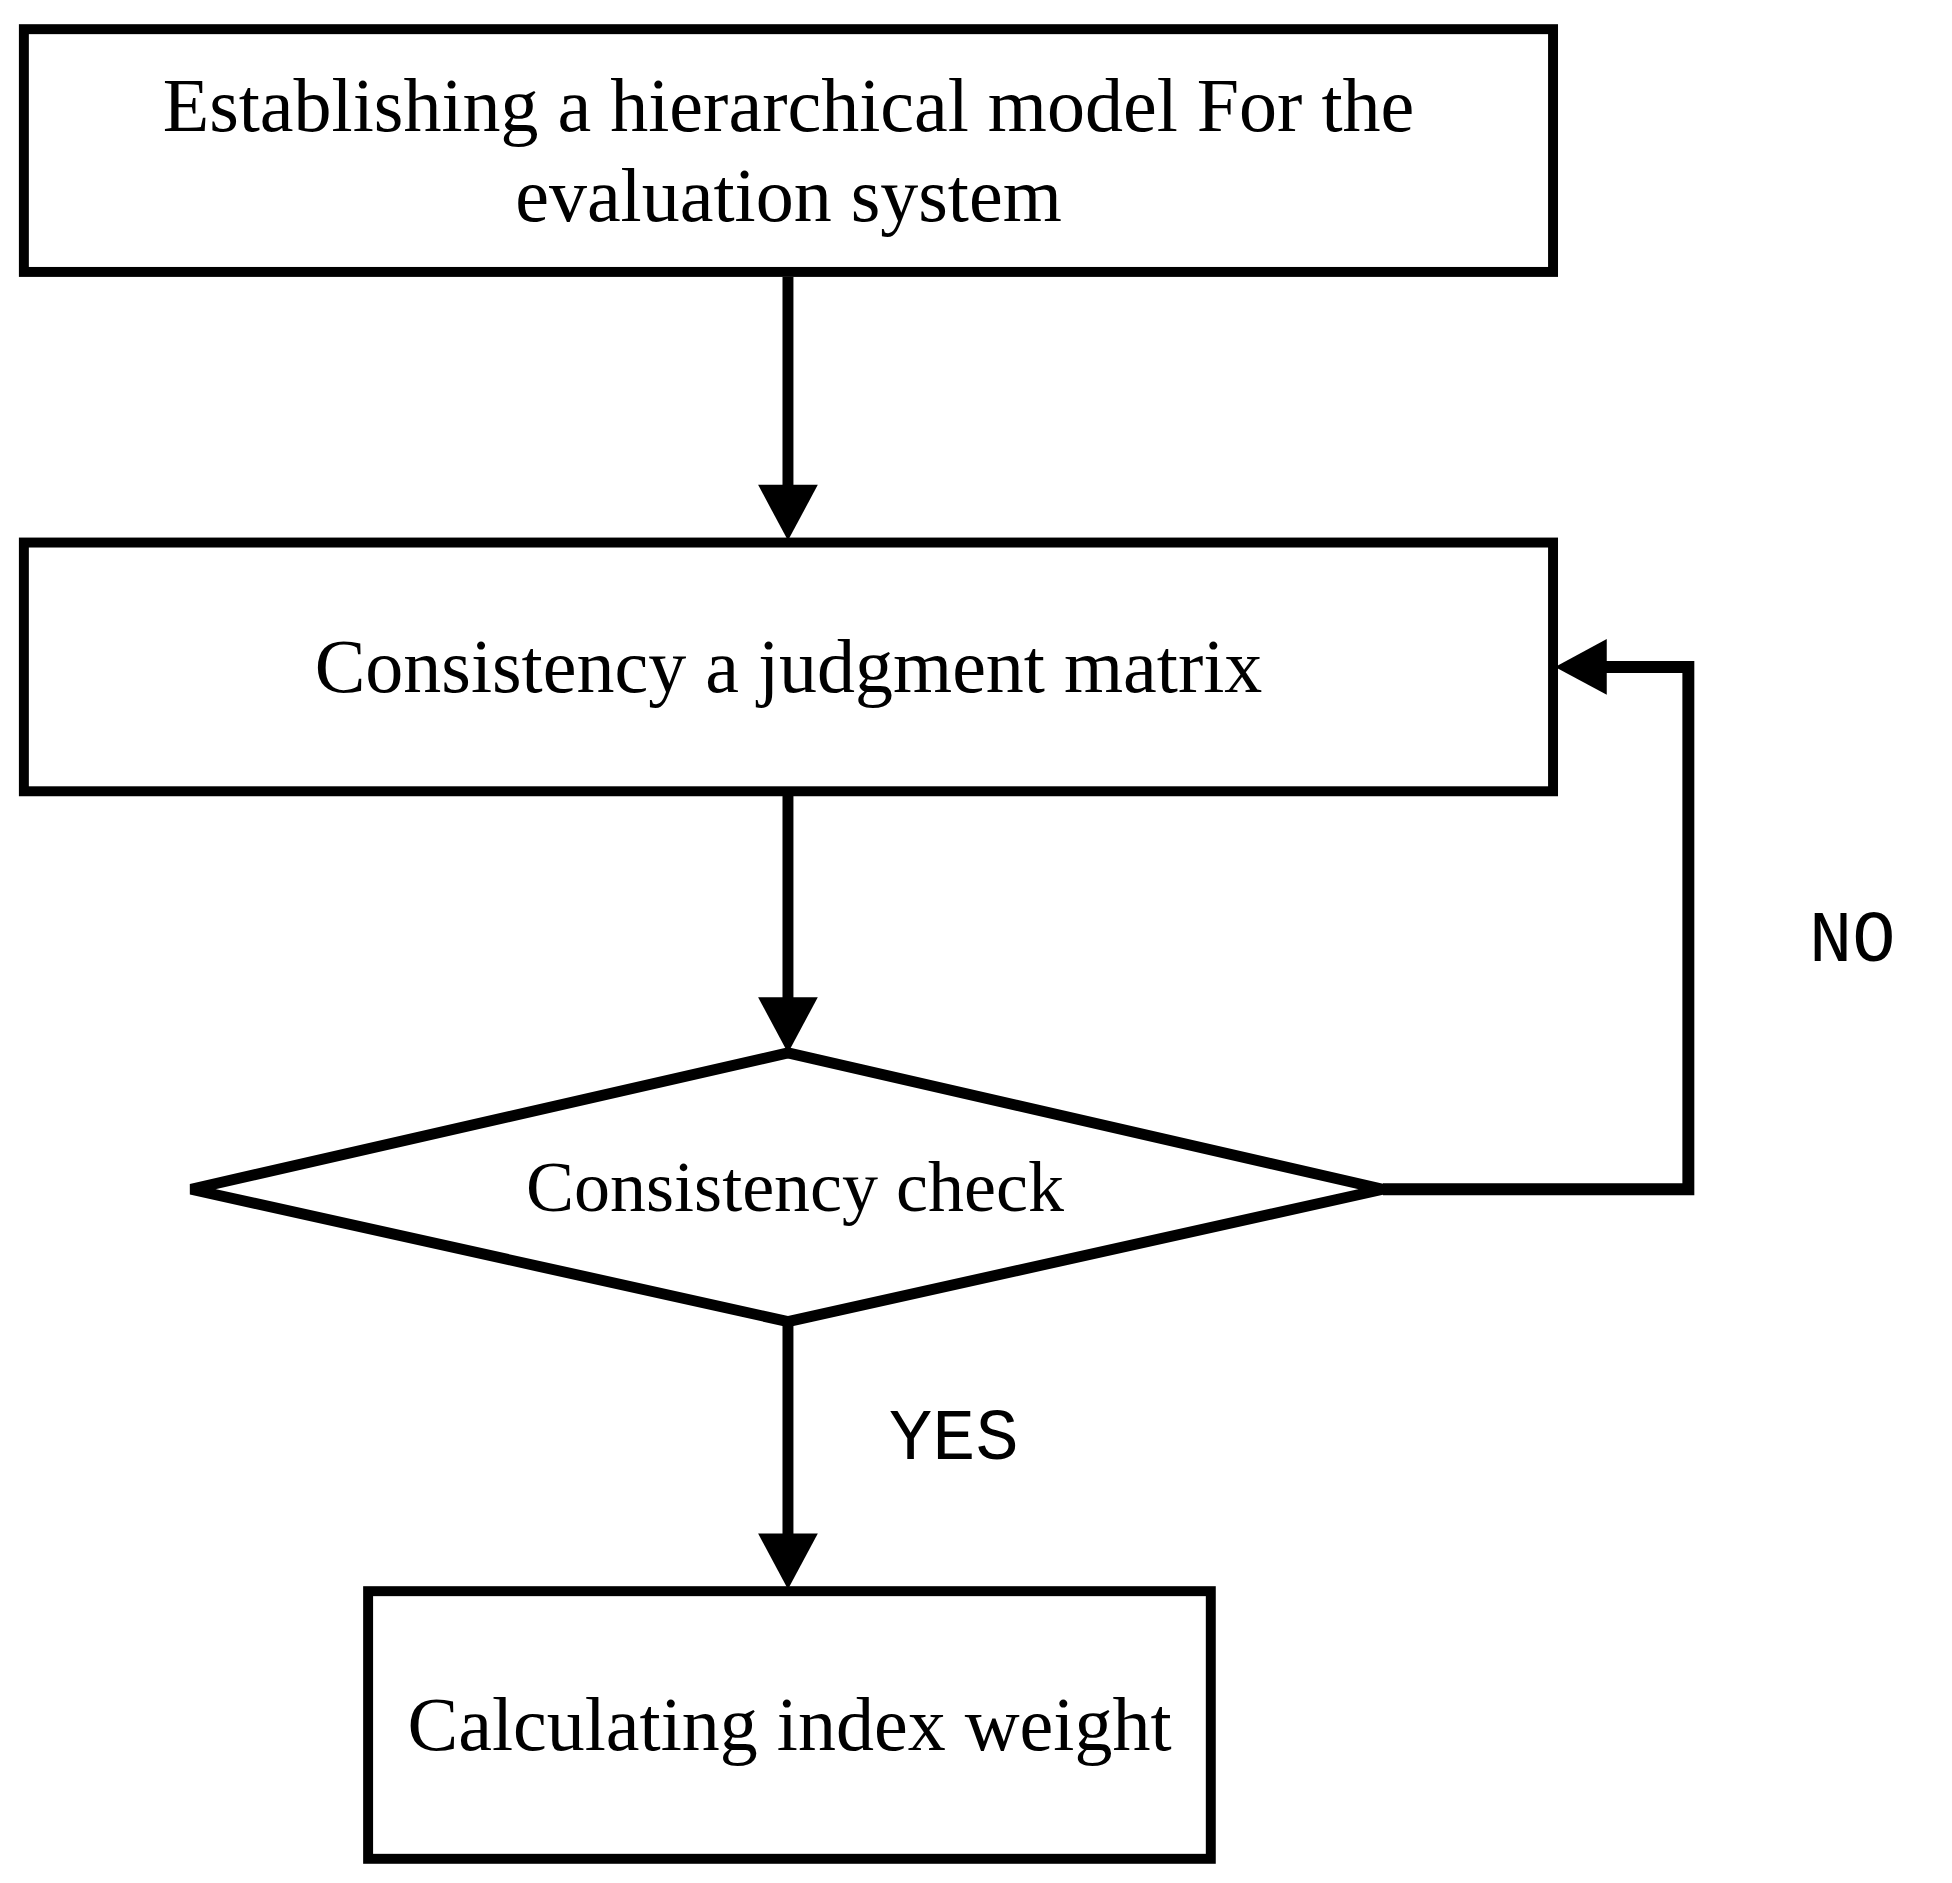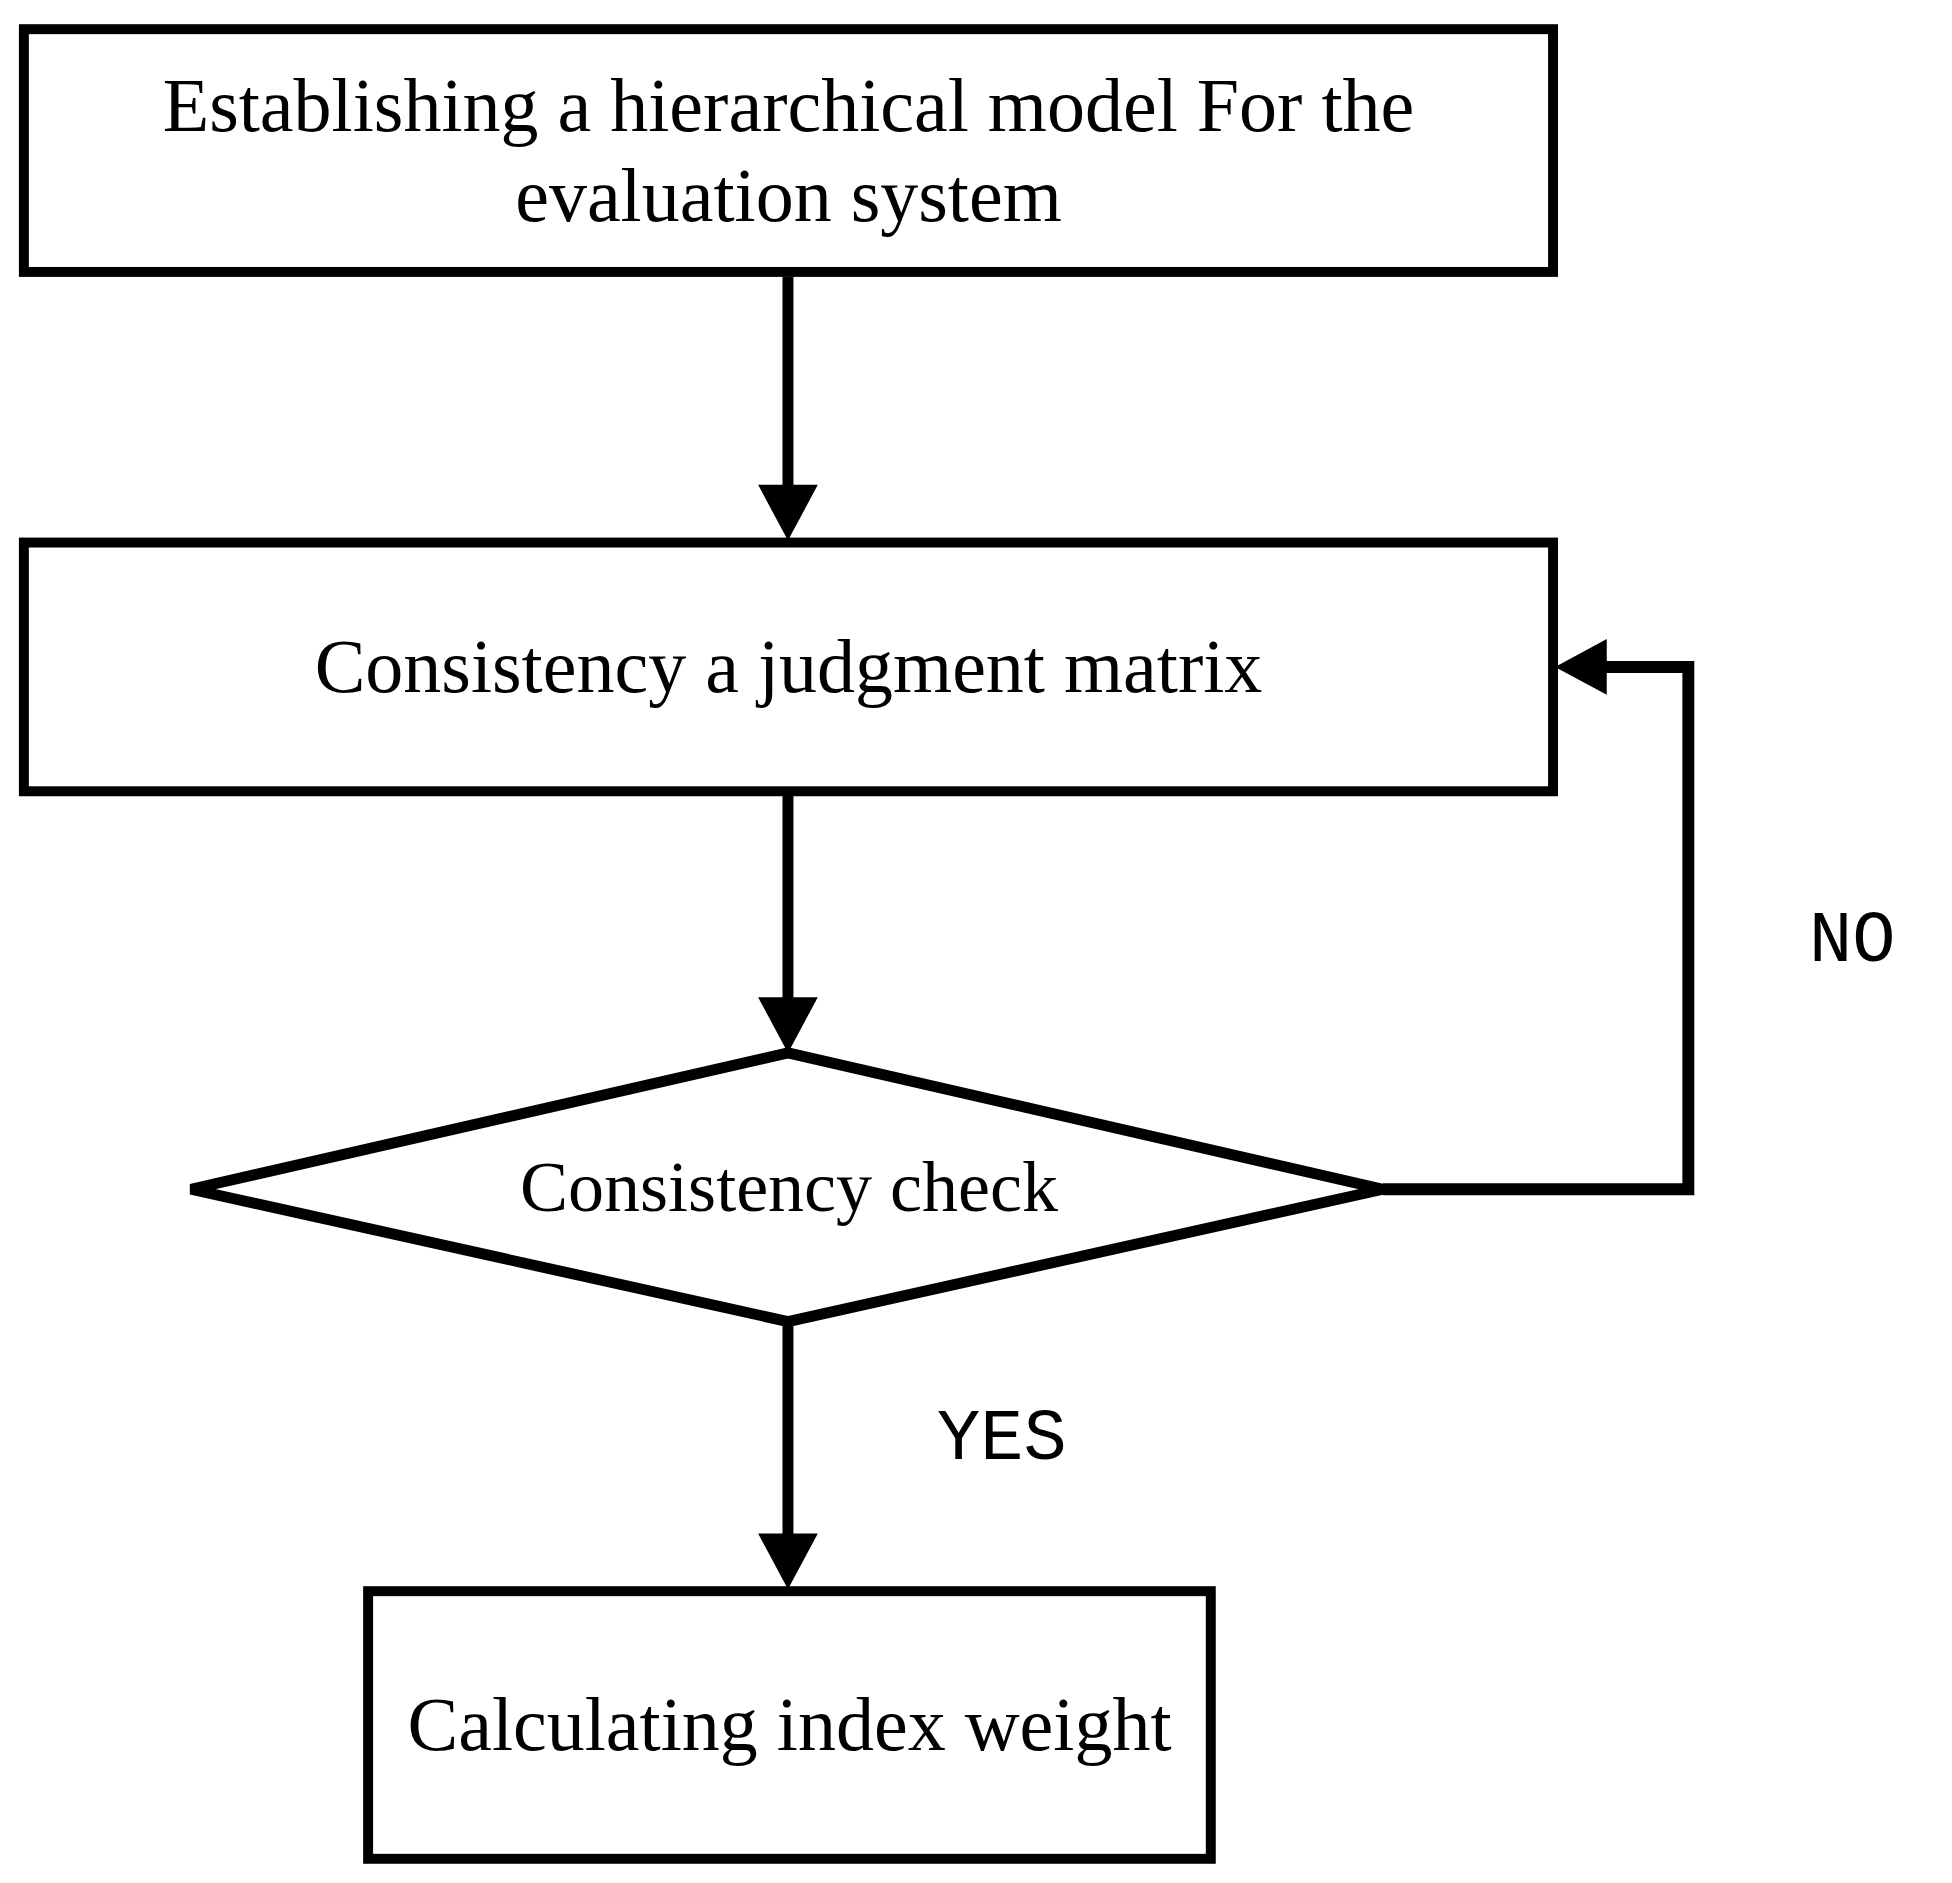--- a/index.html
+++ b/index.html
@@ -46,33 +46,33 @@
     padding: 16px 38px;
     box-sizing: border-box;
   }
   
   #box-2-label {
     left: 19px;  top: 537px; width: 1539px; height: 259px;
     font-size: 76px;
   }
   
   #diamond-label {
-    left: 193px; top: 1053px; width: 1192px; height: 269px;
+    left: 199px; top: 1053px; width: 1192px; height: 269px;
     font-size: 72px;
   }
   
   #box-3-label {
     left: 363px; top: 1586px; width: 853px; height: 278px;
     font-size: 76px;
     padding: 0 24px;
     box-sizing: border-box;
   }
   
   #label-no  { left: 1809px; top: 901px;  font-size: 72px; }
-  #label-yes { left: 889px;  top: 1399px; font-size: 72px; margin-left: 48px; }
+  #label-yes { left: 889px;  top: 1399px; font-size: 72px; }
 </style>
 </head>
 <body>
 
 <div id="canvas">
 
   <svg class="flow-svg" viewBox="0 0 1962 1893" xmlns="http://www.w3.org/2000/svg">
 
     <rect x="24" y="29" width="1537" height="244" fill="#ffffff" stroke="#000000" stroke-width="10"></rect>
 

